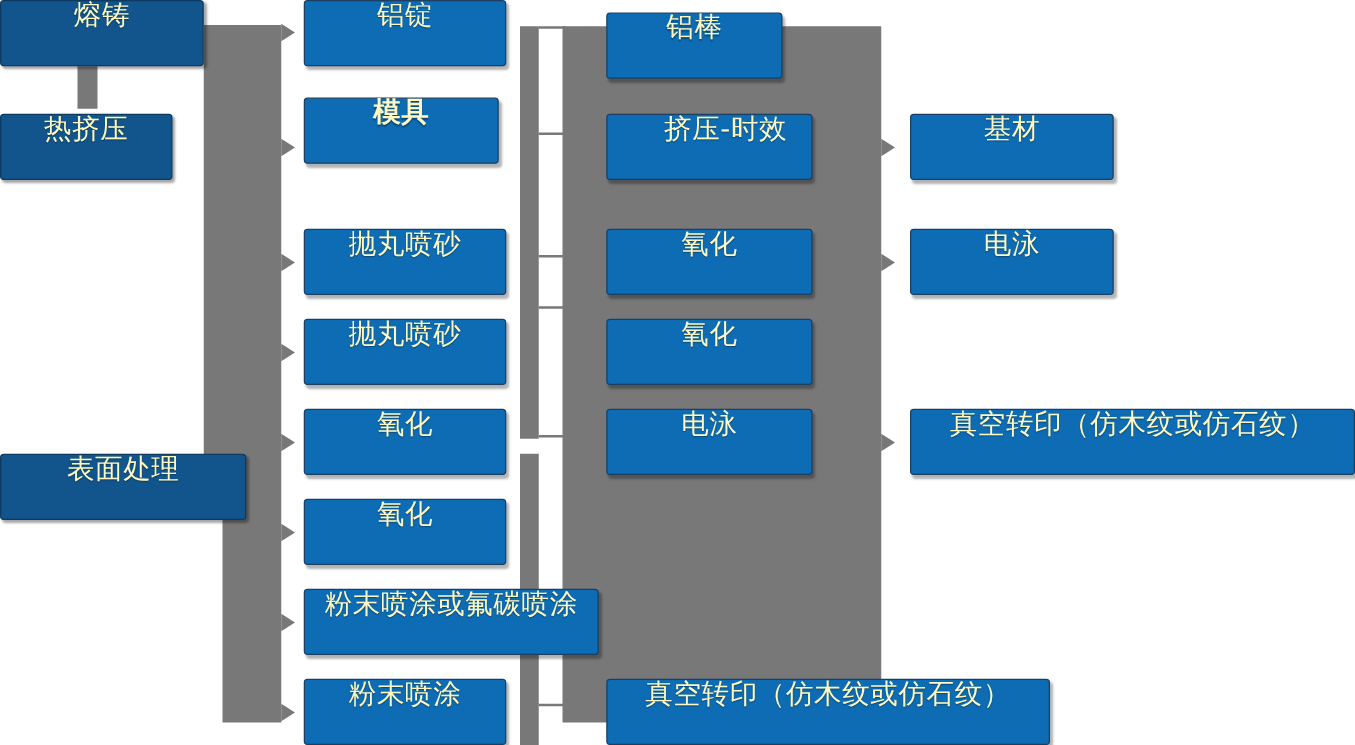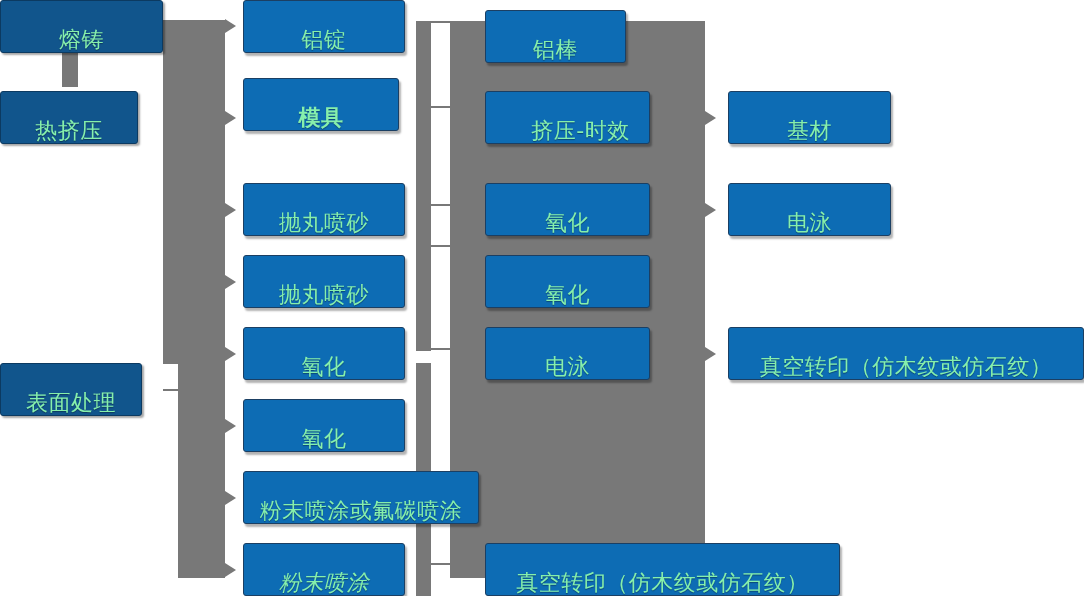--- a/index.html
+++ b/index.html
@@ -33,23 +33,23 @@
   .connline {
     position: absolute;
     background: #787878;
     height: 2px;
   }
   
   .node {
     position: absolute;
     box-sizing: border-box;
     display: flex;
-    align-items: flex-end;
+    align-items: flex-start;
     justify-content: center;
-    color: #86efac;
+    color: #fef9c3;
     border: 1px solid #17406b;
     border-radius: 3px;
     font-size: 22px;
     line-height: 1.1;
     letter-spacing: 0.5px;
     white-space: nowrap;
     text-shadow: 0 1px 1px rgba(0,0,0,0.35);
   }
   .node.dark {
     background: #11558C;
@@ -110,21 +110,21 @@
   <div class="arrowhead" style="left:705px; top:203px;"></div>
   <div class="arrowhead" style="left:705px; top:347px;"></div>
 
   <div id="nodes">
       <div class="node dark" style="left: 0px; top: 0px; width: 163px; height: 53px;">
         <span>熔铸</span>
       </div>
       <div class="node dark" style="left: 0px; top: 91px; width: 138px; height: 53px;">
         <span>热挤压</span>
       </div>
-      <div class="node dark" style="left: 0px; top: 363px; width: 142px; height: 53px;">
+      <div class="node dark" style="left: 0px; top: 363px; width: 197px; height: 53px;">
         <span>表面处理</span>
       </div>
       <div class="node light" style="left: 243px; top: 0px; width: 162px; height: 53px;">
         <span>铝锭</span>
       </div>
       <div class="node light" style="left: 243px; top: 78px; width: 156px; height: 53px; font-weight: bold;">
         <span>模具</span>
       </div>
       <div class="node light" style="left: 243px; top: 183px; width: 162px; height: 53px;">
         <span>抛丸喷砂</span>
@@ -134,21 +134,21 @@
       </div>
       <div class="node light" style="left: 243px; top: 327px; width: 162px; height: 53px;">
         <span>氧化</span>
       </div>
       <div class="node light" style="left: 243px; top: 399px; width: 162px; height: 53px;">
         <span>氧化</span>
       </div>
       <div class="node light" style="left: 243px; top: 471px; width: 236px; height: 53px;">
         <span>粉末喷涂或氟碳喷涂</span>
       </div>
-      <div class="node light" style="left: 243px; top: 543px; width: 162px; height: 53px; font-style: italic;">
+      <div class="node light" style="left: 243px; top: 543px; width: 162px; height: 53px;">
         <span>粉末喷涂</span>
       </div>
       <div class="node light" style="left: 485px; top: 10px; width: 141px; height: 53px;">
         <span>铝棒</span>
       </div>
       <div class="node light" style="left: 485px; top: 91px; width: 165px; height: 53px; padding-left: 26px;">
         <span>挤压-时效</span>
       </div>
       <div class="node light" style="left: 485px; top: 183px; width: 165px; height: 53px;">
         <span>氧化</span>

